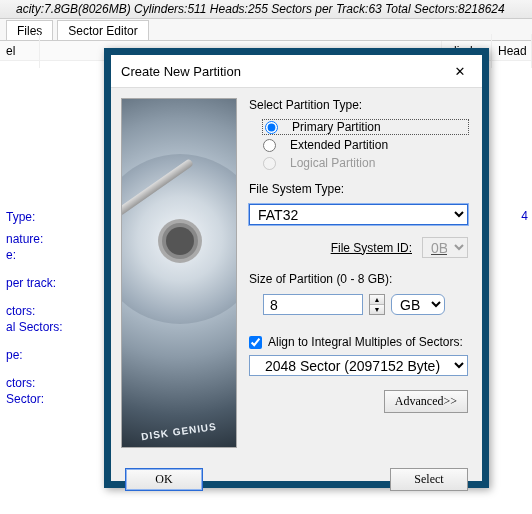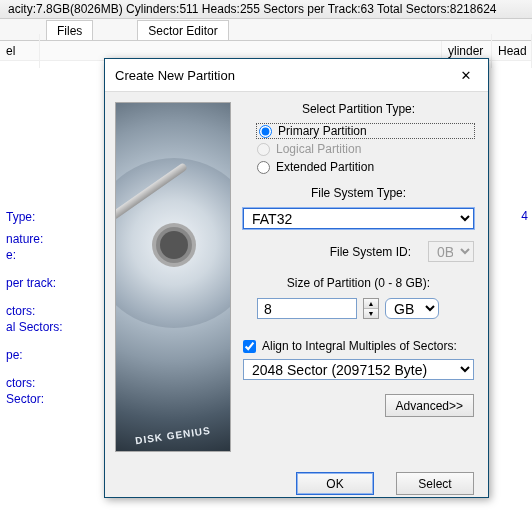--- a/index.html
+++ b/index.html
@@ -10,40 +10,40 @@
     background: #fff;
     color: #000;
     width: 532px;
     height: 514px;
     overflow: hidden;
     position: relative;
   }
   .topbar {
     background: linear-gradient(#f5f5f5,#e8e8e8);
     border-bottom: 1px solid #ccc;
-    padding: 2px 8px;
+    padding: 2px 16px;
     white-space: nowrap;
     overflow: hidden;
+    font-style: italic;
   }
   .tabs {
     display: flex;
     border-bottom: 1px solid #ccc;
     background: #f7f7f7;
     padding-left: 6px;
     gap: 4px;
     align-items: flex-end;
     height: 22px;
   }
   .tab {
     padding: 3px 10px 2px;
     border: 1px solid #ccc;
     border-bottom: none;
     background: #fff;
     font-size: 12px;
-    margin-left: 40px;
   }
   .row-header {
     display: flex;
     border-bottom: 1px solid #eee;
     background: #fafafa;
     height: 20px;
     align-items: center;
     font-size: 12px;
   }
   .row-header .cell { padding: 10px 6px; border-right:1px solid #eee;}
@@ -54,25 +54,25 @@
   .info-label { color: #0000c8; padding: 1px 2px; display:block; }
   .col-right-info {
     position:absolute; right:4px; top:8px; text-align:right; color:#0000c8;
   }
   .spacer-lg { height:60px; }
   .spacer-sm { height:6px; }
   
   .dialog {
     position: absolute;
     left: 104px;
-    top: 58px;
+    top: 48px;
     width: 385px;
     height: 440px;
     background: #f0f0f0;
-    border: 1px solid #0c4a6e;
+    border: 7px solid #0c4a6e;
     box-shadow: 2px 2px 8px rgba(0,0,0,0.35);
     display: flex;
     flex-direction: column;
   }
   .titlebar {
     display: flex;
     justify-content: space-between;
     align-items: center;
     padding: 6px 8px 6px 10px;
     background: #fff;
@@ -101,60 +101,59 @@
   .disk-ring {
     position:absolute;
     border-radius:50%;
     background: radial-gradient(circle,#f0f4f8 0%, #cfd8e0 35%, #9fadbb 65%, #6a7a89 100%);
   }
   .ring1 { width:170px;height:170px; left:-27px; top:55px; }
   .spindle { position:absolute; width:28px;height:28px; border-radius:50%; background:#555; left:44px; top:128px; box-shadow:0 0 0 4px #888, 0 0 0 8px #aaa;}
   .arm { position:absolute; width:90px; height:8px; background:linear-gradient(#ddd,#999); top:110px; left:-4px; transform:rotate(-35deg); transform-origin:left center; border-radius:4px;}
   .brand { position:absolute; bottom:10px; left:0; right:0; text-align:center; color:#e8eef4; font-size:10px; letter-spacing:1px; font-weight:bold; transform:rotate(-8deg);}
   .form-area { flex:1; display:flex; flex-direction:column; gap:6px; }
-  .section-label { font-size:12px; margin-bottom:2px;text-align:center; }
+  .section-label { font-size:12px; margin-bottom:2px; }
   .radio-group { padding-left:14px; display:flex; flex-direction:column; gap:4px; margin-bottom:6px;}
-  .radio-row { display:flex; align-items:center; gap:6px; font-size:12px;}
+  .radio-row { display:flex; align-items:center; gap:14px; font-size:12px;}
   .radio-row.selected { outline:1px dotted #555; padding:0px 2px;}
   .radio-row.disabled { color:#9a9a9a; }
   input[type=radio],input[type=checkbox]{ margin:0; }
   .combo, .numberbox, select {
     height: 21px;
     border: 1px solid #7a9fcd;
     background: #fff;
     font-family: inherit;
     font-size: 14px;
     padding: 1px 4px;
   }
   .combo.hl { border-color:#2a6bd6; outline:1px solid #8fb4f0; }
   .row-inline { display:flex; align-items:center; gap:6px; }
-  .fsid-row { display:flex; justify-content:flex-end; align-items:center; gap:17px; margin:6px 0 8px 0;}
+  .fsid-row { display:flex; justify-content:flex-end; align-items:center; gap:10px; margin:6px 0 8px 0;text-decoration:underline;}
   .fsid-row select { width:46px; background:#f0f0f0; color:#777; border-color:#bbb;text-align:center;}
   .size-row { display:flex; align-items:center; gap:6px; padding-left:14px;}
   .size-row .numberbox { width:100px; text-align:left; padding-left:6px;}
   .spinbtns { display:flex; flex-direction:column; border:1px solid #999; height:21px; width:16px;}
   .spinbtns div { flex:1; display:flex;align-items:center;justify-content:center; font-size:7px; background:linear-gradient(#fafafa,#e2e2e2); cursor:pointer;}
   .spinbtns div:first-child { border-bottom:1px solid #bbb;}
-  .align-combo { width:100%; }
+  .align-combo { width:100%;text-align:center; }
   .advanced-row { display:flex; justify-content:flex-end; margin-top:8px;}
   .btn {
     min-width: 78px;
     height: 23px;
     border: 1px solid #999;
     background: linear-gradient(#fafafa,#e6e6e6);
-    font-family: Liberation Sans, sans-serif;
+    font-family: Liberation Serif, serif;
     font-size: 12px;
     padding: 0 10px;
     cursor: pointer;
   }
   .btn.default { border-color:#2a6bd6; box-shadow: inset 0 0 0 1px #8fb4f0;}
   .dialog-footer {
     display:flex;
-    justify-content:flex-end;
-    gap:22px;
+    justify-content:space-between;
     padding: 10px 14px 14px;
   }
   .unit-select { width:54px;border-radius:6px; }
 </style>
 </head>
 <body>
 
 <div class="topbar">acity:7.8GB(8026MB)  Cylinders:511  Heads:255  Sectors per Track:63  Total Sectors:8218624</div>
 
 <div class="tabs">
@@ -211,27 +210,27 @@
       <div class="brand">DISK GENIUS</div>
     </div>
 
     <div class="form-area">
       <div class="section-label">Select Partition Type:</div>
       <div class="radio-group">
         <label class="radio-row selected">
           <input type="radio" name="ptype" checked="" style="">
           <span>Primary Partition</span>
         </label>
+        <label class="radio-row">
+          <input type="radio" name="ptype" style="">
+          <span>Extended Partition</span>
+        </label>
         <label class="radio-row disabled">
           <input type="radio" name="ptype" disabled="" style="">
           <span>Logical Partition</span>
-        </label>
-        <label class="radio-row">
-          <input type="radio" name="ptype" style="">
-          <span>Extended Partition</span>
         </label>
       </div>
 
       <div class="section-label">File System Type:</div>
       <select class="combo hl" style="width:100%">
         <option>FAT32</option>
       </select>
 
       <div class="fsid-row">
         <span>File System ID:</span>

